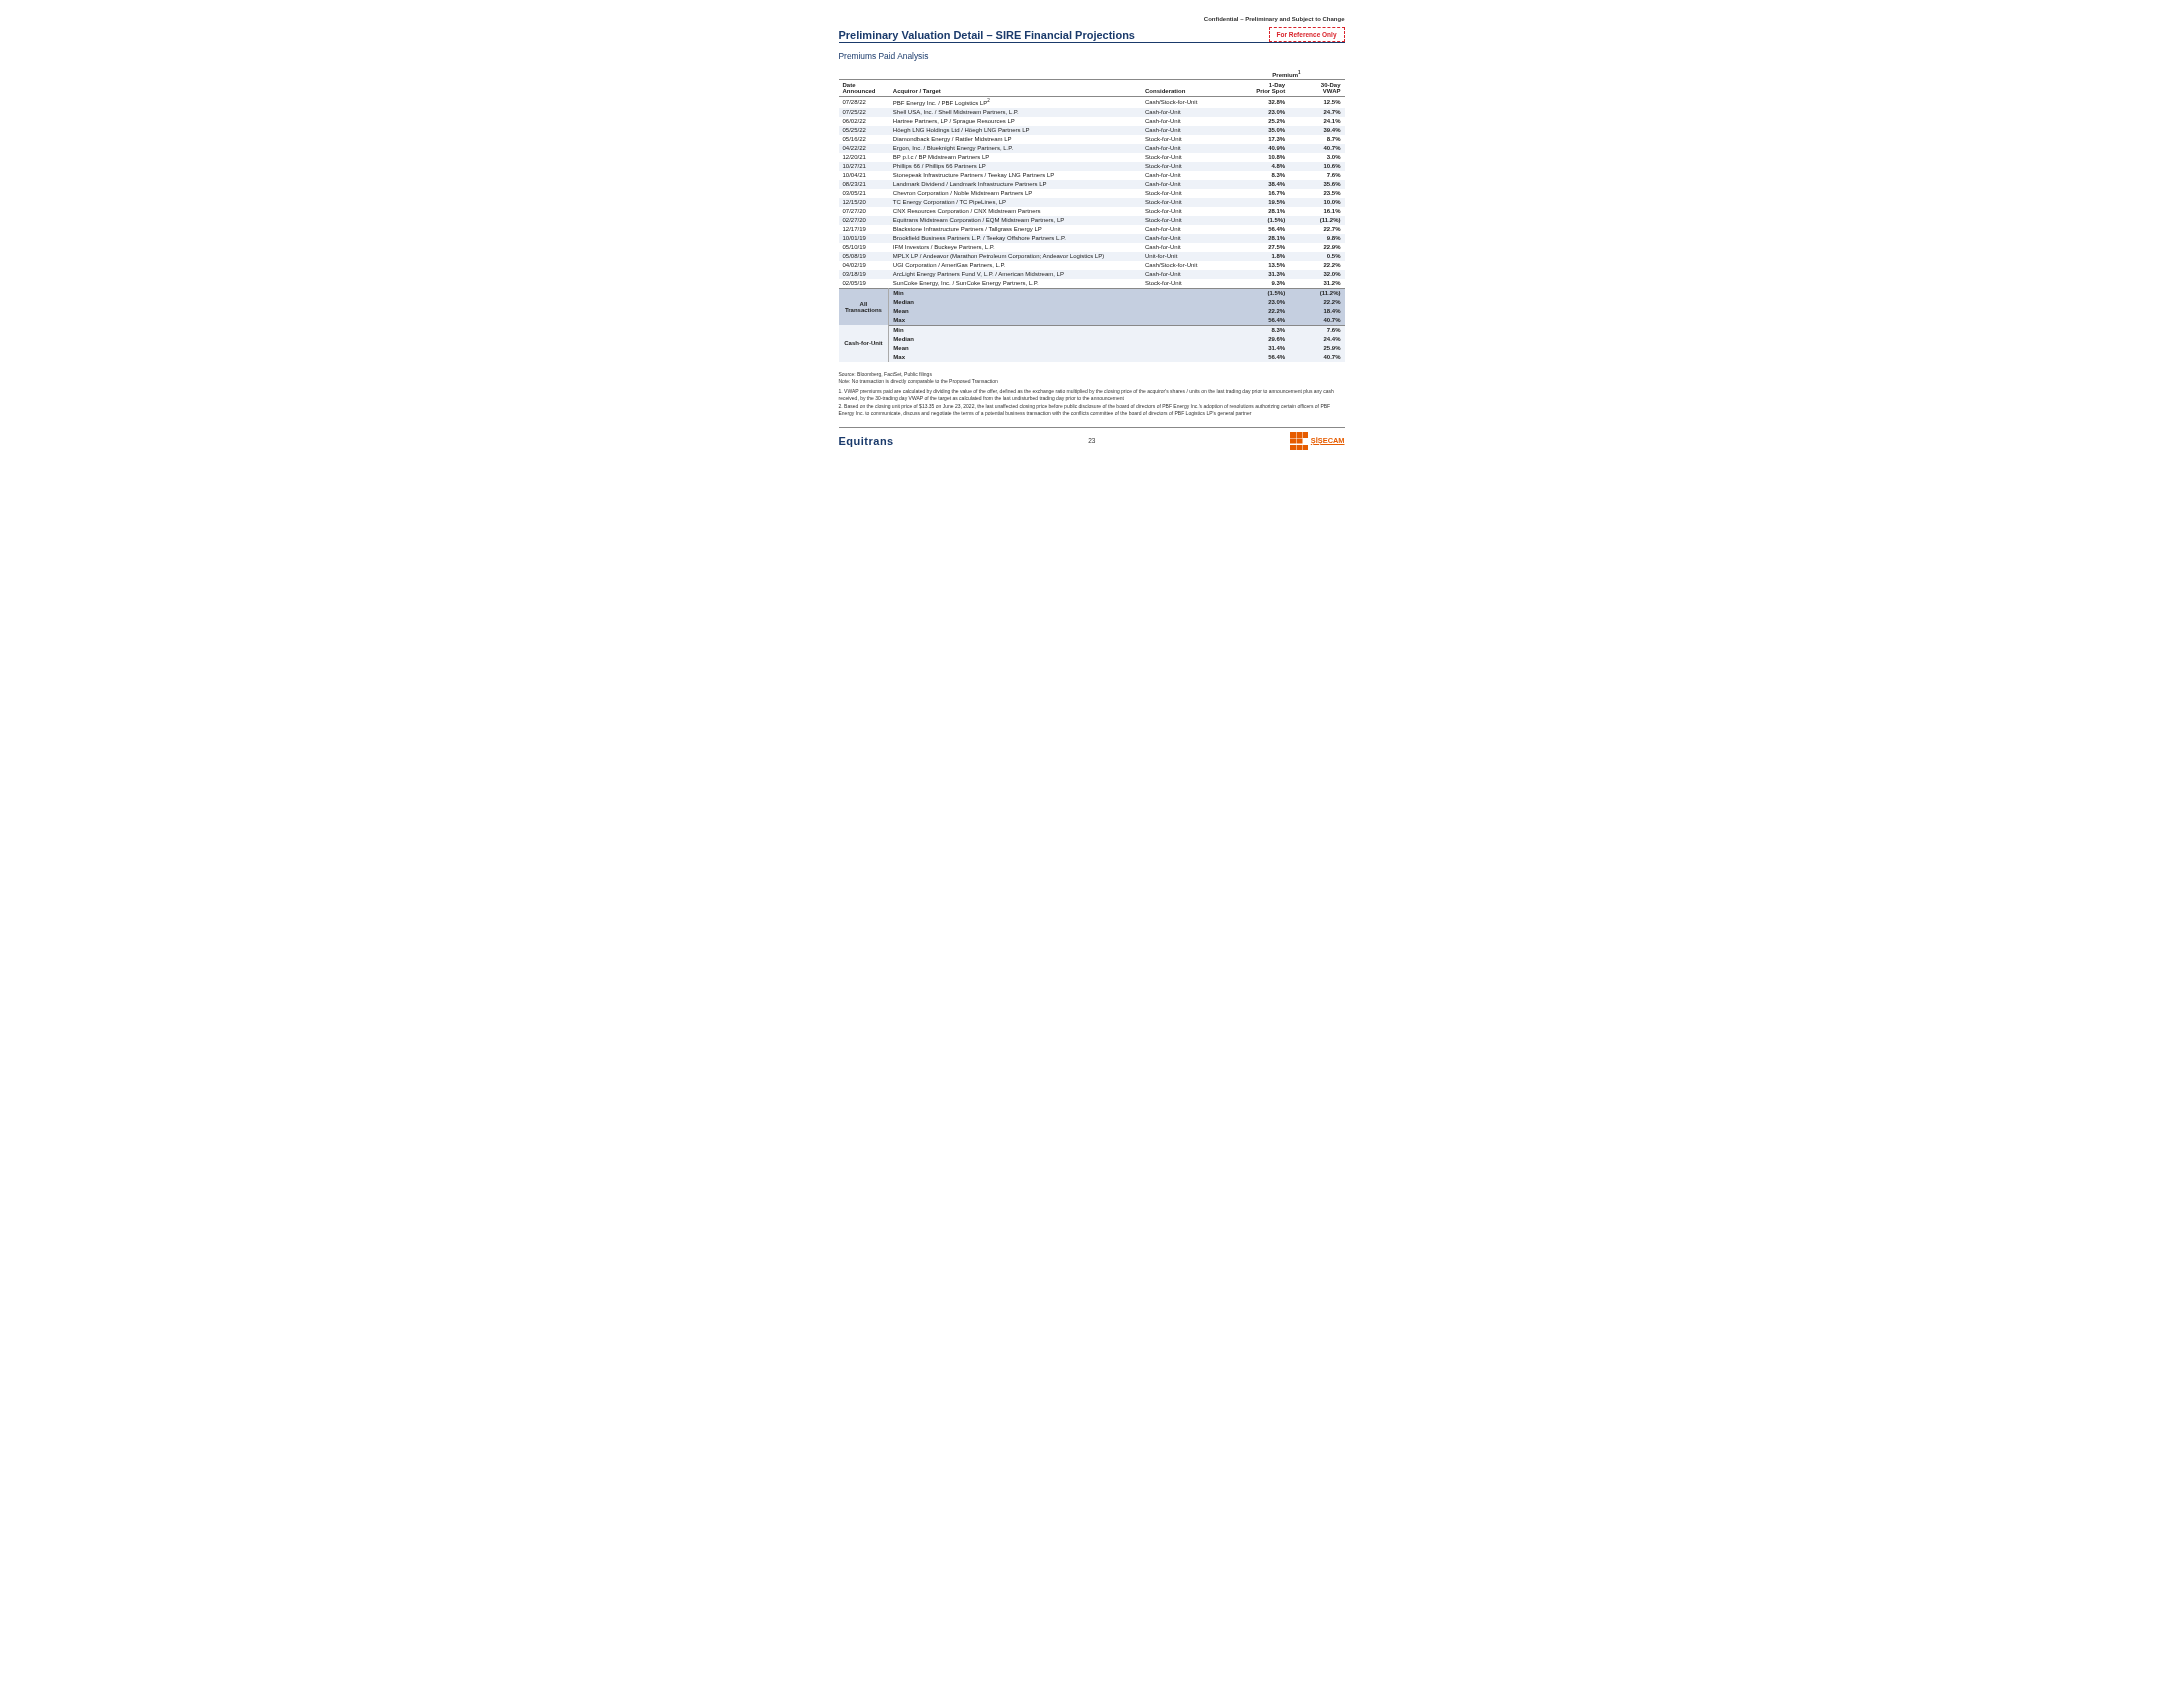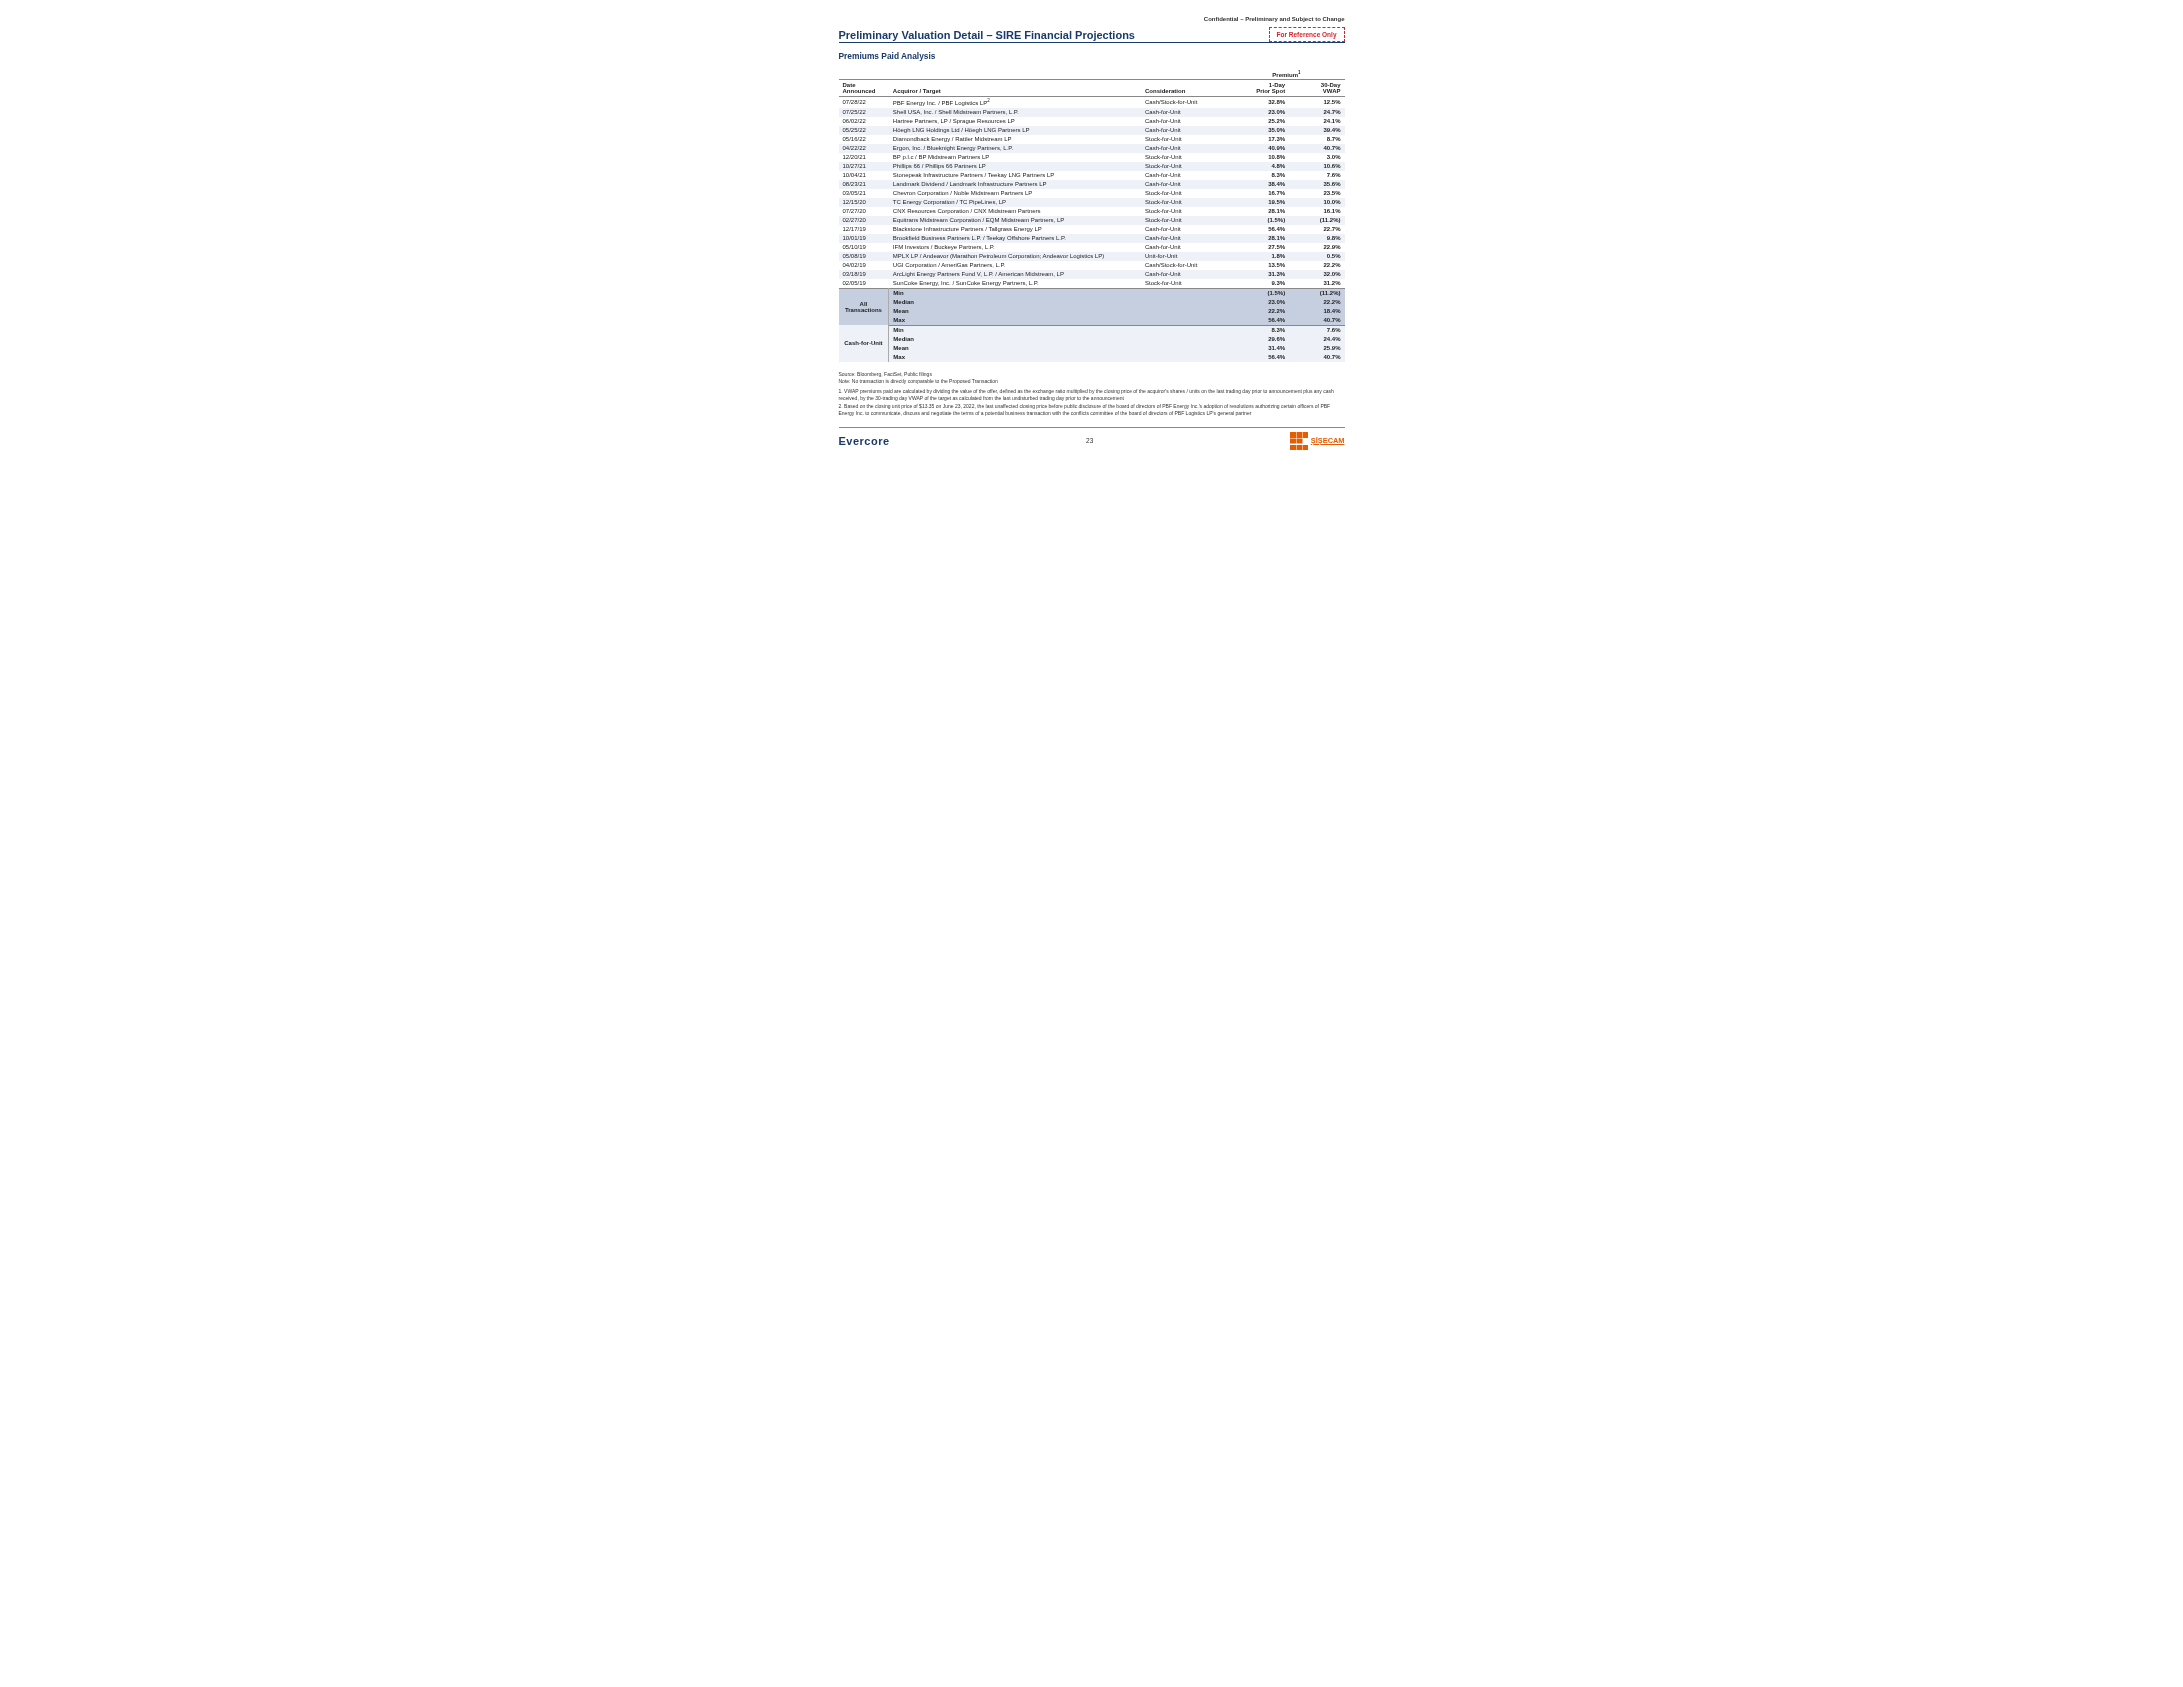--- a/index.html
+++ b/index.html
@@ -34,21 +34,21 @@
     .for-reference-box {
       border: 1px dashed #d9232b;
       color: #d9232b;
       font-weight: bold;
       font-size: 6.5px;
       padding: 3px 7px;
       white-space: nowrap;
     }
     .section-title {
       font-size: 8.4px;
-      font-weight: bold;
+      font-weight: normal;
       color: #1a3a6b;
       margin-bottom: 7px;
     }
     table {
       width: 100%;
       border-collapse: collapse;
       font-size: 6px;
     }
     .premium-header-row td {
       text-align: center;
@@ -398,21 +398,21 @@
   <div style="margin-top:2px;">
     <span>1.</span>&nbsp;<span>VWAP premiums paid are calculated by dividing the value of the offer, defined as the exchange ratio multiplied by the closing price of the acquiror's shares / units on the last trading day prior to announcement plus any cash received, by the 30-trading day VWAP of the target as calculated from the last undisturbed trading day prior to the announcement</span>
   </div>
   <div>
     <span>2.</span>&nbsp;<span>Based on the closing unit price of $13.35 on June 23, 2022, the last unaffected closing price before public disclosure of the board of directors of PBF Energy Inc.'s adoption of resolutions authorizing certain officers of PBF Energy Inc. to communicate, discuss and negotiate the terms of a potential business transaction with the conflicts committee of the board of directors of PBF Logistics LP's general partner</span>
   </div>
 </div>
 
 <div class="footer-row">
   <div class="evercore-logo">
-    <span>Evercore</span>
+    <span>Equitrans</span>
   </div>
   <div class="page-num">
     <span>23</span>
   </div>
   <div class="sisecam-logo">
     <svg width="18" height="18" viewBox="0 0 36 36">
       <rect x="0" y="0" width="12" height="12" fill="#e65c00"></rect>
       <rect x="13" y="0" width="12" height="12" fill="#e65c00"></rect>
       <rect x="26" y="0" width="10" height="12" fill="#e65c00"></rect>
       <rect x="0" y="13" width="12" height="10" fill="#e65c00"></rect>

